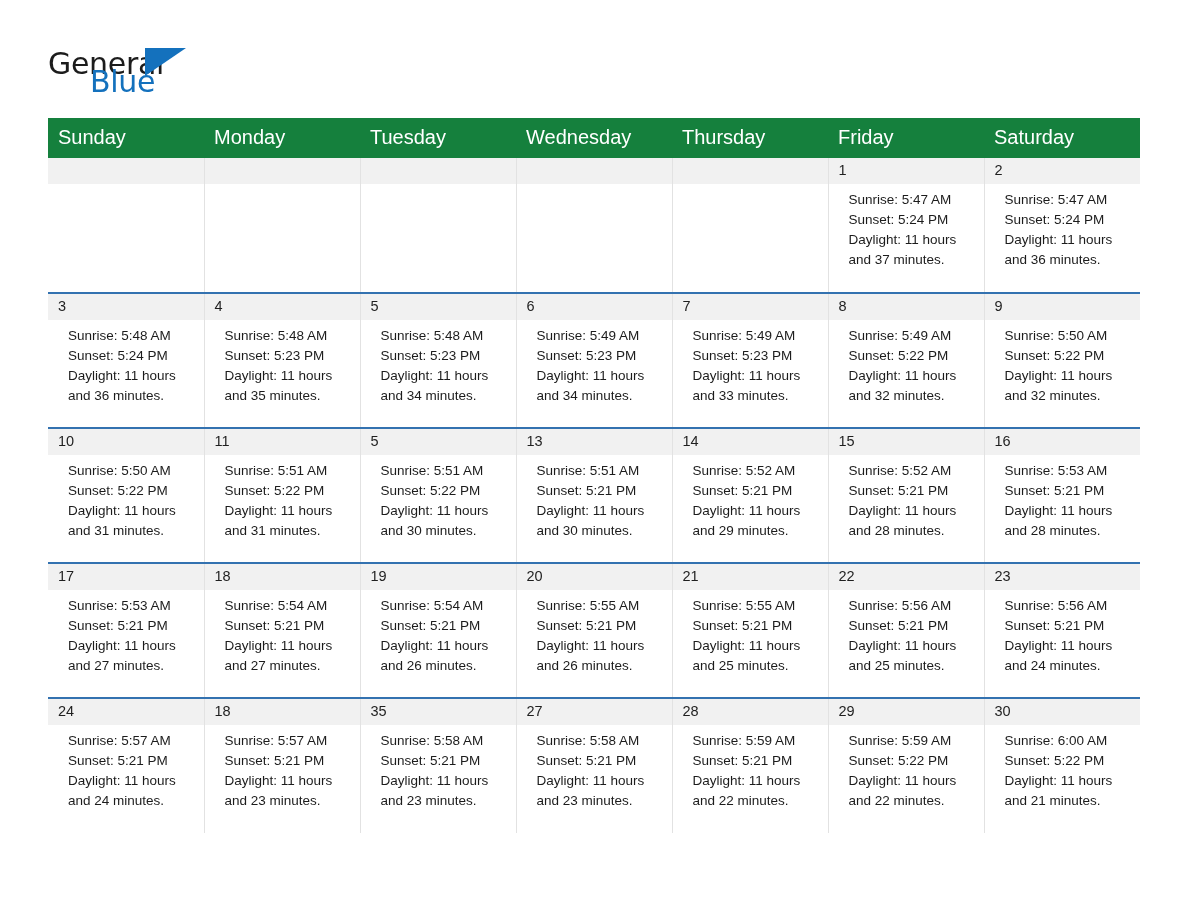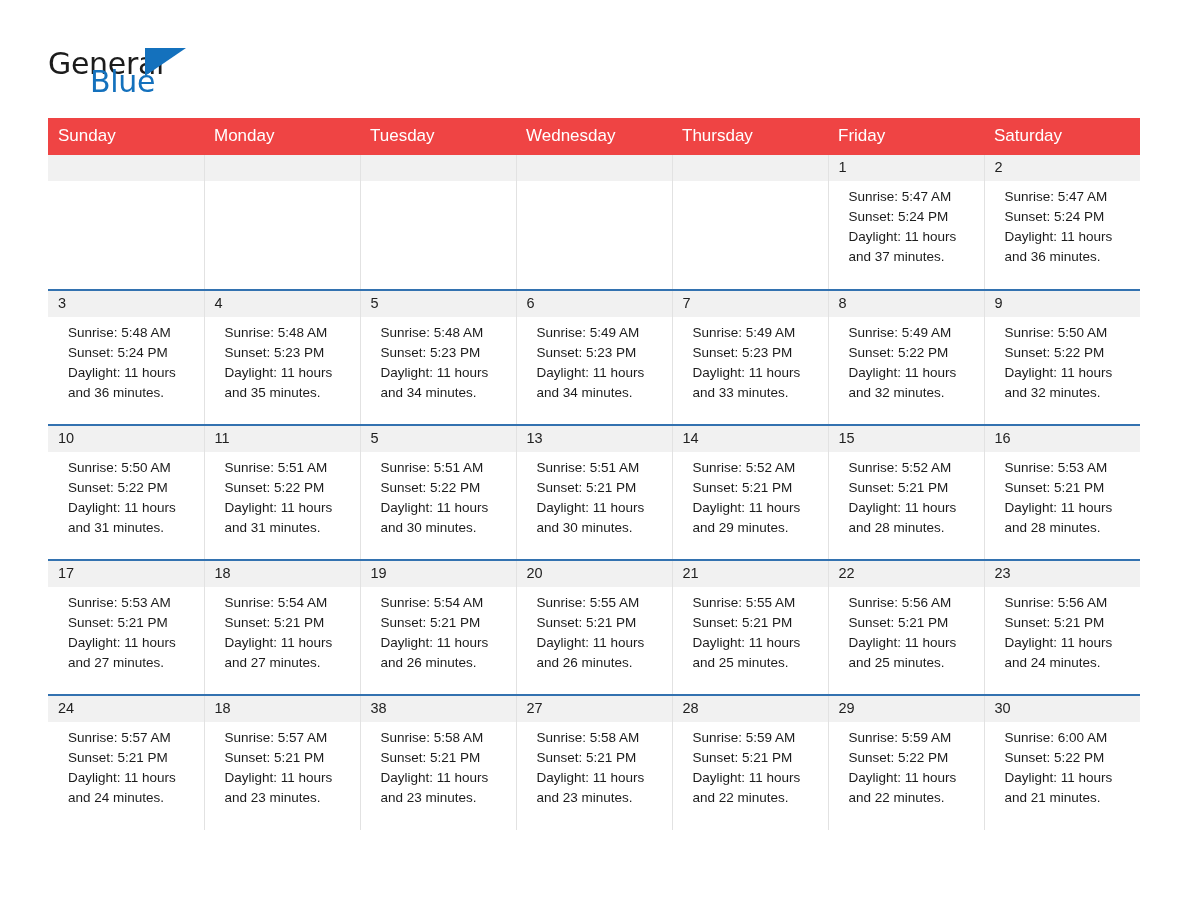--- a/index.html
+++ b/index.html
@@ -94,23 +94,23 @@
   
   .calendar {
     width: 1092px;
     border-collapse: collapse;
     table-layout: fixed;
     margin-top: 8px;
   }
   .calendar col { width: 156px; }
 
   thead th {
-    background: #ef4444;
+    background: #15803d;
     color: #ffffff;
-    font-size: 17px;
+    font-size: 20px;
     font-weight: 400;
     text-align: left;
     padding: 8px 0 9px 10px;
     height: 30px;
     border: none;
     font-family: "Liberation Sans", sans-serif;
   }
 
   tbody tr.week-row td {
     vertical-align: top;
@@ -493,21 +493,21 @@
               <div class="cell-body">
                 <div>Sunrise: 5:57 AM</div>
                 <div>Sunset: 5:21 PM</div>
                 <div>Daylight: 11 hours</div>
                 <div>and 23 minutes.</div>
               </div>
             </div>
           </td>
           <td class="">
             <div class="cell-inner">
-              <div class="daynum-band">38</div>
+              <div class="daynum-band">35</div>
               <div class="cell-body">
                 <div>Sunrise: 5:58 AM</div>
                 <div>Sunset: 5:21 PM</div>
                 <div>Daylight: 11 hours</div>
                 <div>and 23 minutes.</div>
               </div>
             </div>
           </td>
           <td class="">
             <div class="cell-inner">

